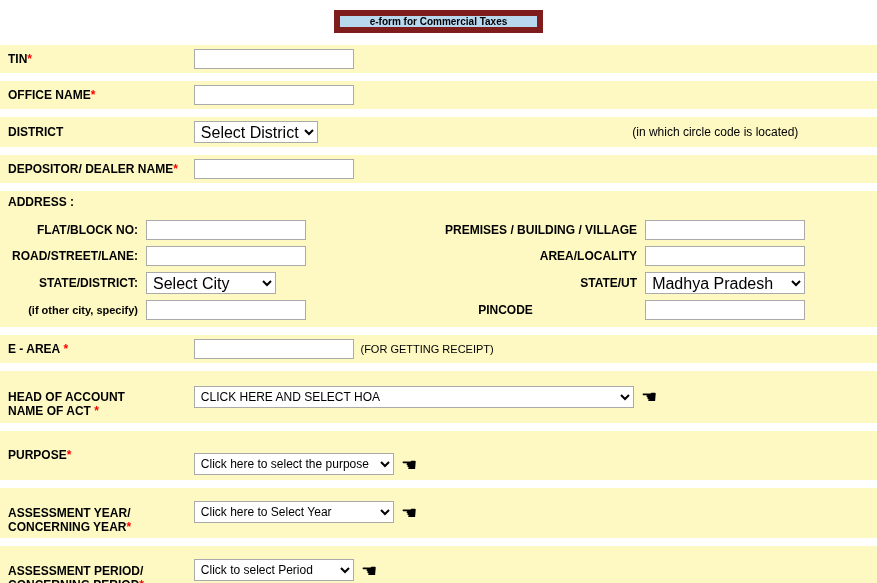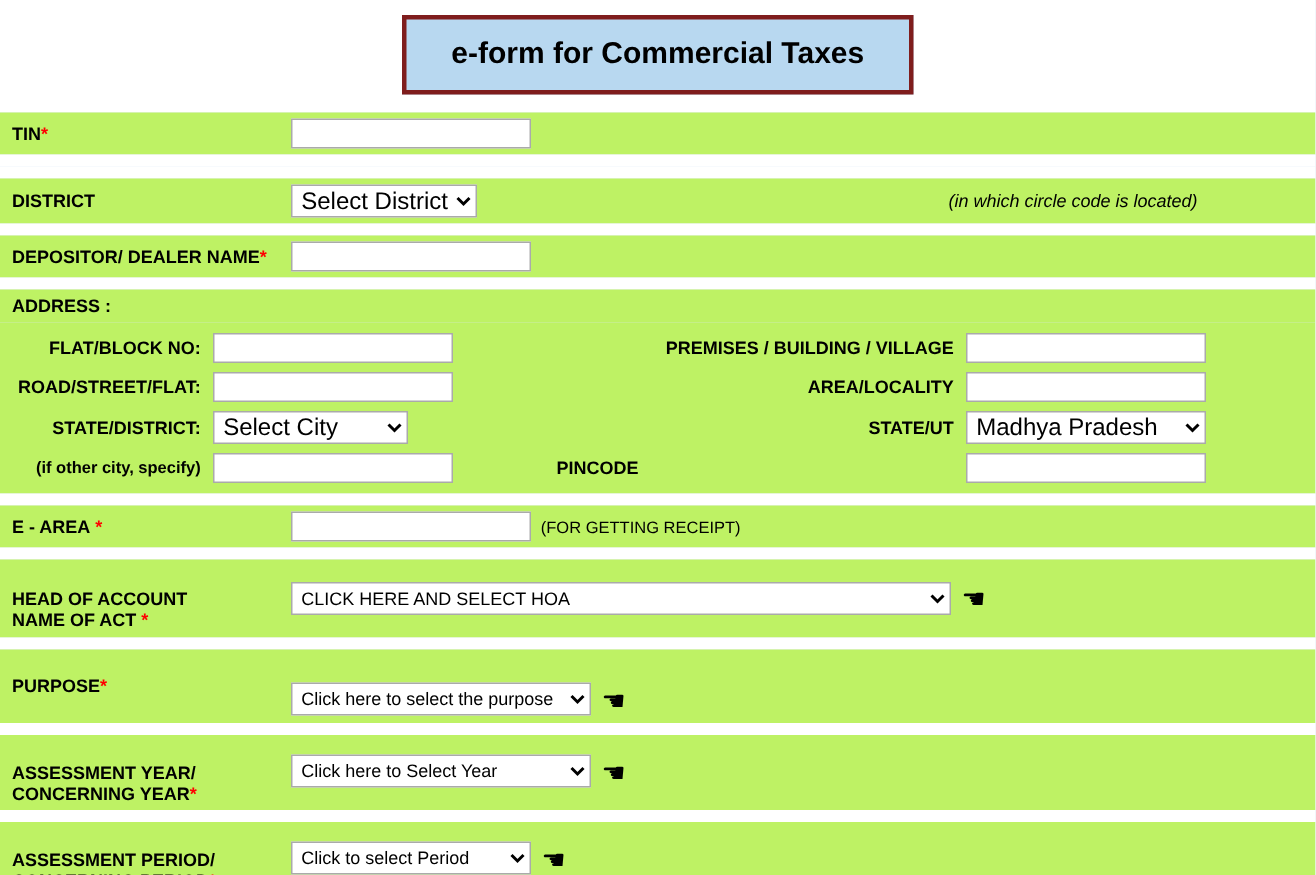--- a/index.html
+++ b/index.html
@@ -15,23 +15,23 @@
       background: #fff;
       padding: 10px 0 10px 0;
     }
     .title-bar {
       display: flex;
       justify-content: center;
       margin-bottom: 12px;
     }
     .title-text {
       background: #b8d8f0;
-      border: 3px solid #7f1d1d;
-      padding: 12px 30px;
-      font-size: 20px;
+      border: 6px solid #7f1d1d;
+      padding: 0 30px;
+      font-size: 10px;
       font-weight: bold;
       color: #000;
     }
     .form-table {
       width: 100%;
       border-collapse: collapse;
       background: #dce9f5;
     }
     .form-table td {
       padding: 4px 8px;
@@ -86,21 +86,21 @@
       font-size: 12px;
     }
     .finger-icon {
       display: inline-block;
       font-size: 18px;
       transform: scaleX(-1);
       margin-left: 4px;
       vertical-align: middle;
     }
     .section-row {
-      background: #bef264;
+      background: #fef9c3;
     }
     .white-row {
       background: #fff;
       height: 3px;
     }
   </style>
 </head>
 <body>
 
 <div class="page-wrapper">
@@ -118,32 +118,41 @@
       </td>
       <td>
         <input type="text" class="input-text input-wide" style="">
       </td>
       <td></td>
     </tr>
     <tr class="white-row">
           <td colspan="3"></td>
         </tr>
 
+    <tr class="section-row">
+      <td class="label-cell">
+        <span>OFFICE NAME</span><span class="req">*</span>
+      </td>
+      <td>
+        <input type="text" class="input-text input-wide" style="">
+      </td>
+      <td></td>
+    </tr>
     <tr class="white-row">
           <td colspan="3"></td>
         </tr>
 
     <tr class="section-row">
       <td class="label-cell">DISTRICT</td>
       <td>
         <select>
           <option>Select District</option>
         </select>
       </td>
-      <td style="color:#000; font-size:12px;font-style:italic;">(in which circle code is located)</td>
+      <td style="color:#000; font-size:12px;">(in which circle code is located)</td>
     </tr>
     <tr class="white-row">
           <td colspan="3"></td>
         </tr>
 
     <tr class="section-row">
       <td class="label-cell">
         <span>DEPOSITOR/ DEALER  NAME</span><span class="req">*</span>
       </td>
       <td>
@@ -168,21 +177,21 @@
             <td style="width:120px; text-align:right; font-weight:bold; padding:3px 4px;">FLAT/BLOCK NO:</td>
             <td style="padding:3px 4px;">
               <input type="text" class="input-text" style="width: 160px;">
             </td>
             <td style="text-align:right; font-weight:bold; padding:3px 4px; white-space:nowrap;">PREMISES / BUILDING / VILLAGE</td>
             <td style="padding:3px 4px;">
               <input type="text" class="input-text" style="width: 160px;">
             </td>
           </tr>
           <tr>
-            <td style="text-align:right; font-weight:bold; padding:3px 4px;">ROAD/STREET/FLAT:</td>
+            <td style="text-align:right; font-weight:bold; padding:3px 4px;">ROAD/STREET/LANE:</td>
             <td style="padding:3px 4px;">
               <input type="text" class="input-text" style="width: 160px;">
             </td>
             <td style="text-align:right; font-weight:bold; padding:3px 4px;">AREA/LOCALITY</td>
             <td style="padding:3px 4px;">
               <input type="text" class="input-text" style="width: 160px;">
             </td>
           </tr>
           <tr>
             <td style="text-align:right; font-weight:bold; padding:3px 4px;">STATE/DISTRICT:</td>
@@ -196,21 +205,21 @@
               <select style="width:160px;">
                 <option>Madhya Pradesh</option>
               </select>
             </td>
           </tr>
           <tr>
             <td style="text-align:right; font-weight:bold; padding:3px 4px; font-size:11px;">(if other city, specify)</td>
             <td style="padding:3px 4px;">
               <input type="text" class="input-text" style="width: 160px;">
             </td>
-            <td style="text-align:left; font-weight:bold; padding:3px 4px;">PINCODE</td>
+            <td style="text-align:center; font-weight:bold; padding:3px 4px;">PINCODE</td>
             <td style="padding:3px 4px;">
               <input type="text" class="input-text" style="width: 160px;">
             </td>
           </tr>
         </tbody>
             </table>
       </td>
     </tr>
     <tr class="white-row">
           <td colspan="3"></td>

